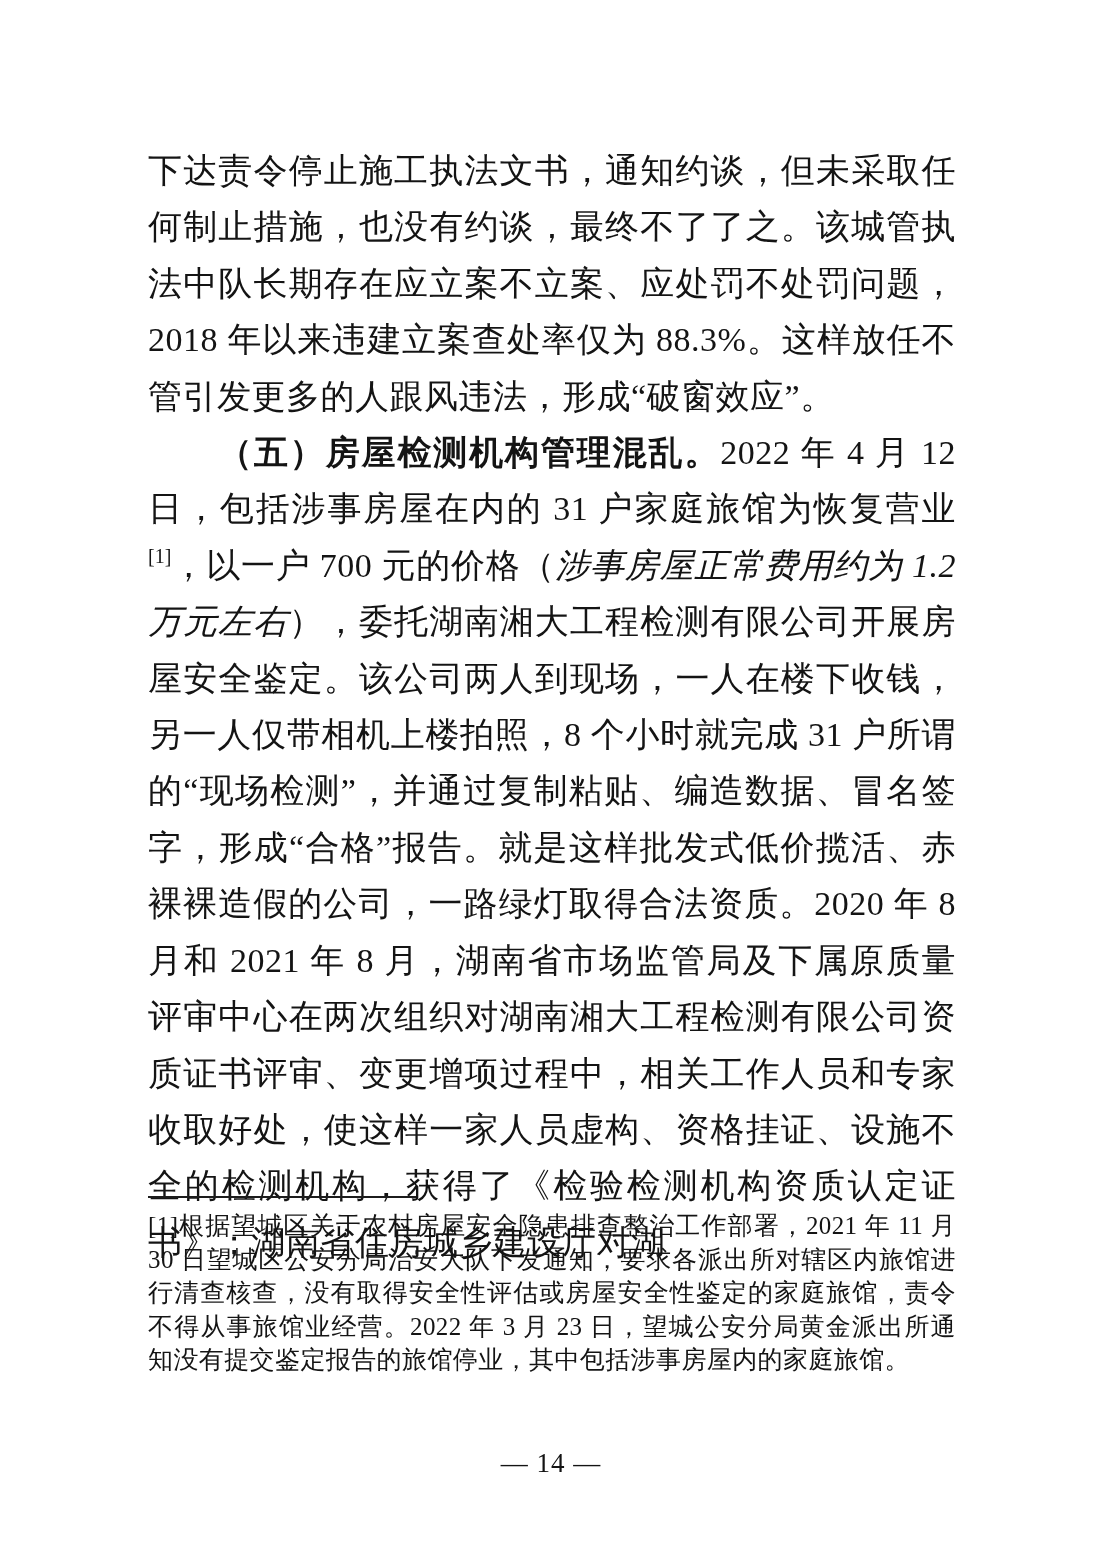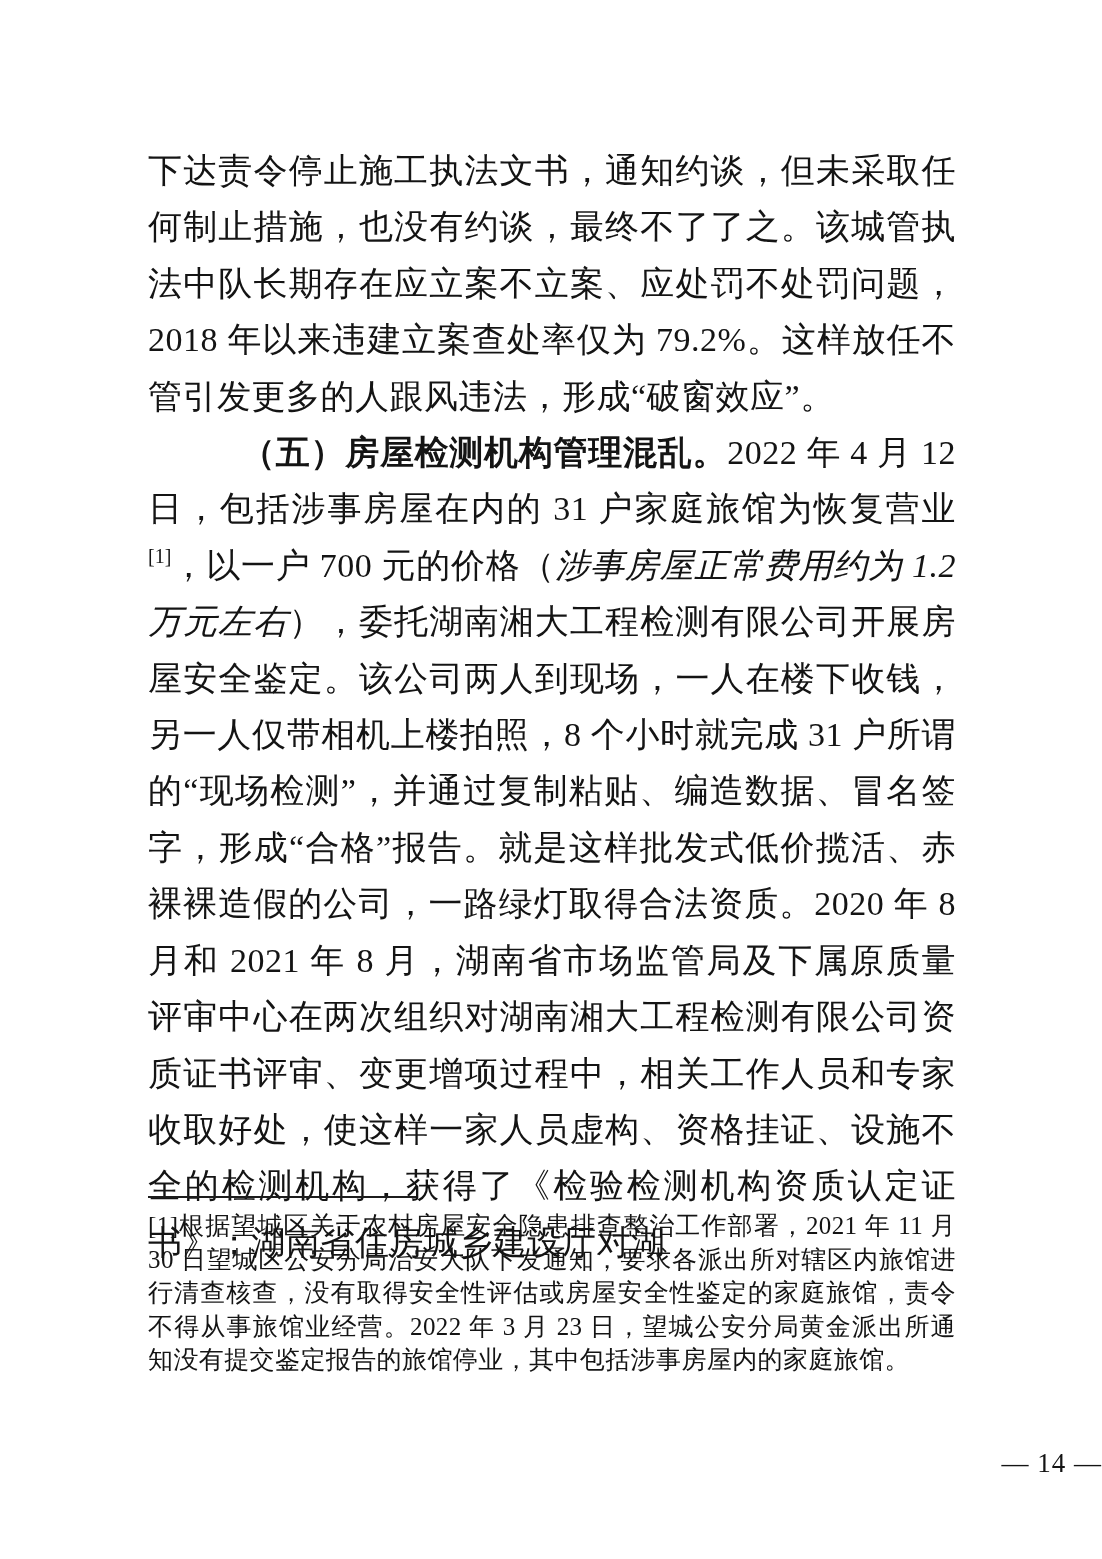--- a/index.html
+++ b/index.html
@@ -30,21 +30,20 @@
   .para {
     margin: 0;
     padding: 0;
   }
   .para-indent {
     text-indent: 70px;
   }
   .heading-bold {
     font-weight: bold;
     font-style: normal;
-    margin-left: 23px;
   }
   .kai-note {
     font-style: italic;
   }
   .fn-ref {
     font-size: 20px;
     line-height: 0;
     vertical-align: 14px;
     letter-spacing: 0;
   }
@@ -66,33 +65,33 @@
     line-height: 33.5px;
     text-align: justify;
     text-justify: inter-ideograph;
     letter-spacing: 0.4px;
   }
   .page-number {
     position: absolute;
     left: 0;
     top: 1446px;
     width: 100%;
-    text-align: right;
+    text-align: center;
     font-size: 27px;
     line-height: 34px;
     letter-spacing: 1px;
   }
 </style>
 </head>
 <body>
 
 <div class="page">
 
   <main class="doc-body">
-    <p class="para">下达责令停止施工执法文书，通知约谈，但未采取任何制止措施，也没有约谈，最终不了了之。该城管执法中队长期存在应立案不立案、应处罚不处罚问题，2018 年以来违建立案查处率仅为 79.2%。这样放任不管引发更多的人跟风违法，形成“破窗效应”。</p>
+    <p class="para">下达责令停止施工执法文书，通知约谈，但未采取任何制止措施，也没有约谈，最终不了了之。该城管执法中队长期存在应立案不立案、应处罚不处罚问题，2018 年以来违建立案查处率仅为 88.3%。这样放任不管引发更多的人跟风违法，形成“破窗效应”。</p>
 
     <p class="para para-indent"><b class="heading-bold">（五）房屋检测机构管理混乱。</b><span>2022 年 4 月 12 日，包括涉事房屋在内的 31 户家庭旅馆为恢复营业</span><sup class="fn-ref">[1]</sup><span>，以一户 700 元的价格（</span><em class="kai-note">涉事房屋正常费用约为 1.2 万元左右</em><span>），委托湖南湘大工程检测有限公司开展房屋安全鉴定。该公司两人到现场，一人在楼下收钱，另一人仅带相机上楼拍照，8 个小时就完成 31 户所谓的“现场检测”，并通过复制粘贴、编造数据、冒名签字，形成“合格”报告。就是这样批发式低价揽活、赤裸裸造假的公司，一路绿灯取得合法资质。2020 年 8 月和 2021 年 8 月，湖南省市场监管局及下属原质量评审中心在两次组织对湖南湘大工程检测有限公司资质证书评审、变更增项过程中，相关工作人员和专家收取好处，使这样一家人员虚构、资格挂证、设施不全的检测机构，获得了《检验检测机构资质认定证书》；湖南省住房城乡建设厅对湖</span></p>
   </main>
 
   <footer class="footnote-area">
     <div class="footnote-rule"></div>
     <p class="footnote-text">[1]根据望城区关于农村房屋安全隐患排查整治工作部署，2021 年 11 月 30 日望城区公安分局治安大队下发通知，要求各派出所对辖区内旅馆进行清查核查，没有取得安全性评估或房屋安全性鉴定的家庭旅馆，责令不得从事旅馆业经营。2022 年 3 月 23 日，望城公安分局黄金派出所通知没有提交鉴定报告的旅馆停业，其中包括涉事房屋内的家庭旅馆。</p>
   </footer>
 
   <div class="page-number">— 14 —</div>

